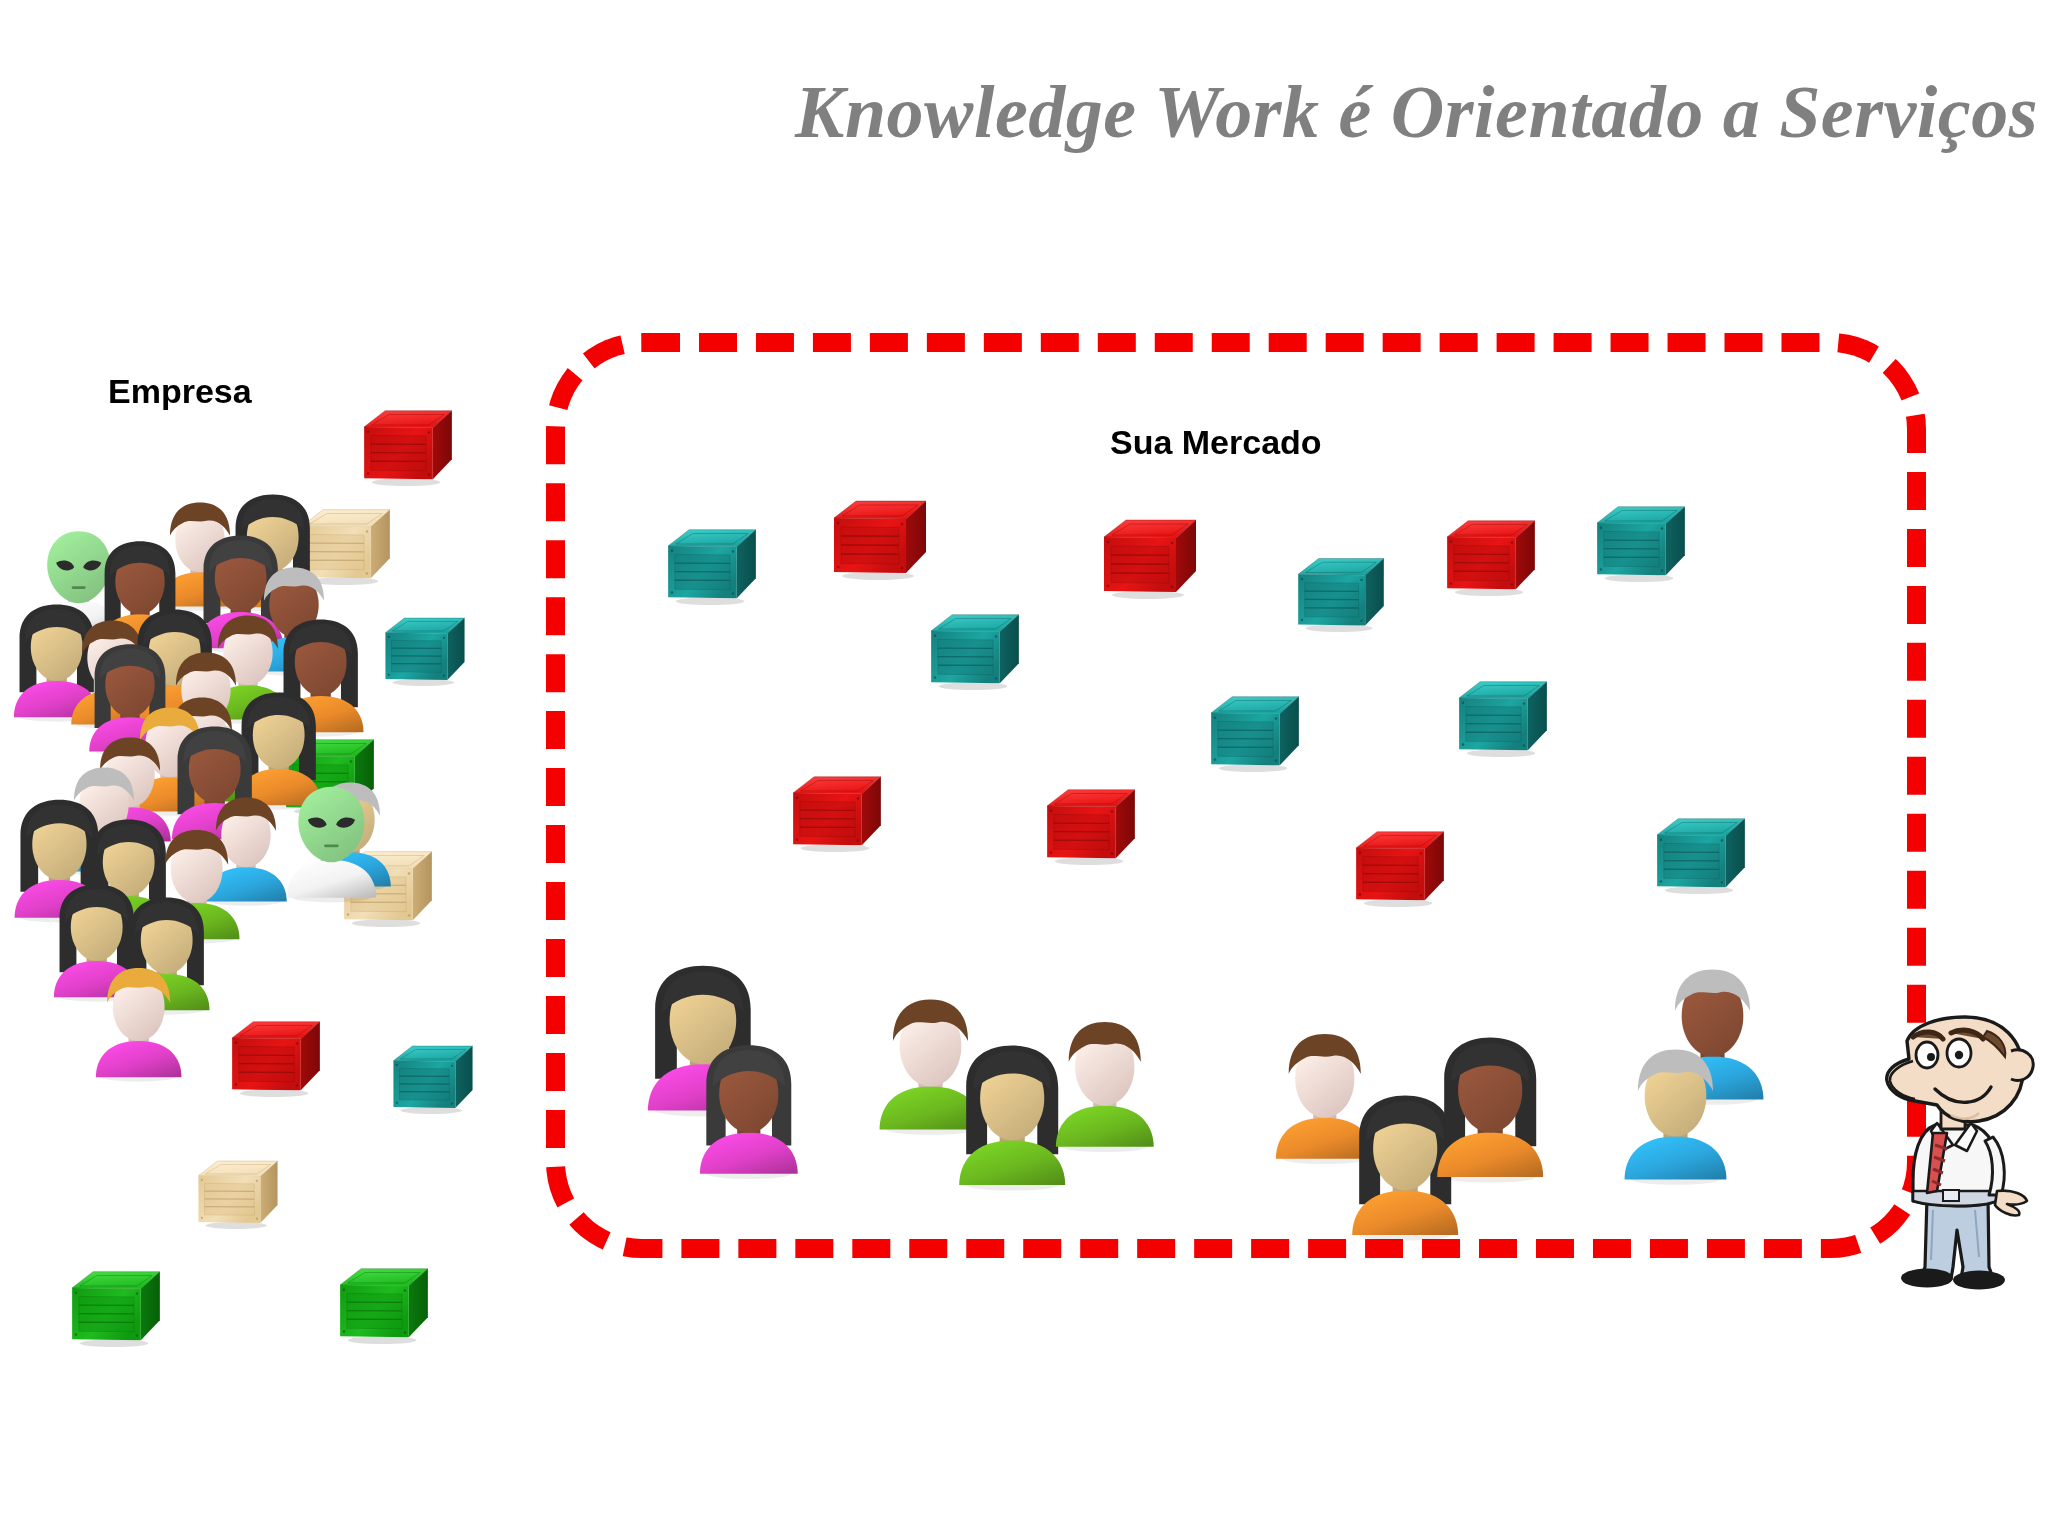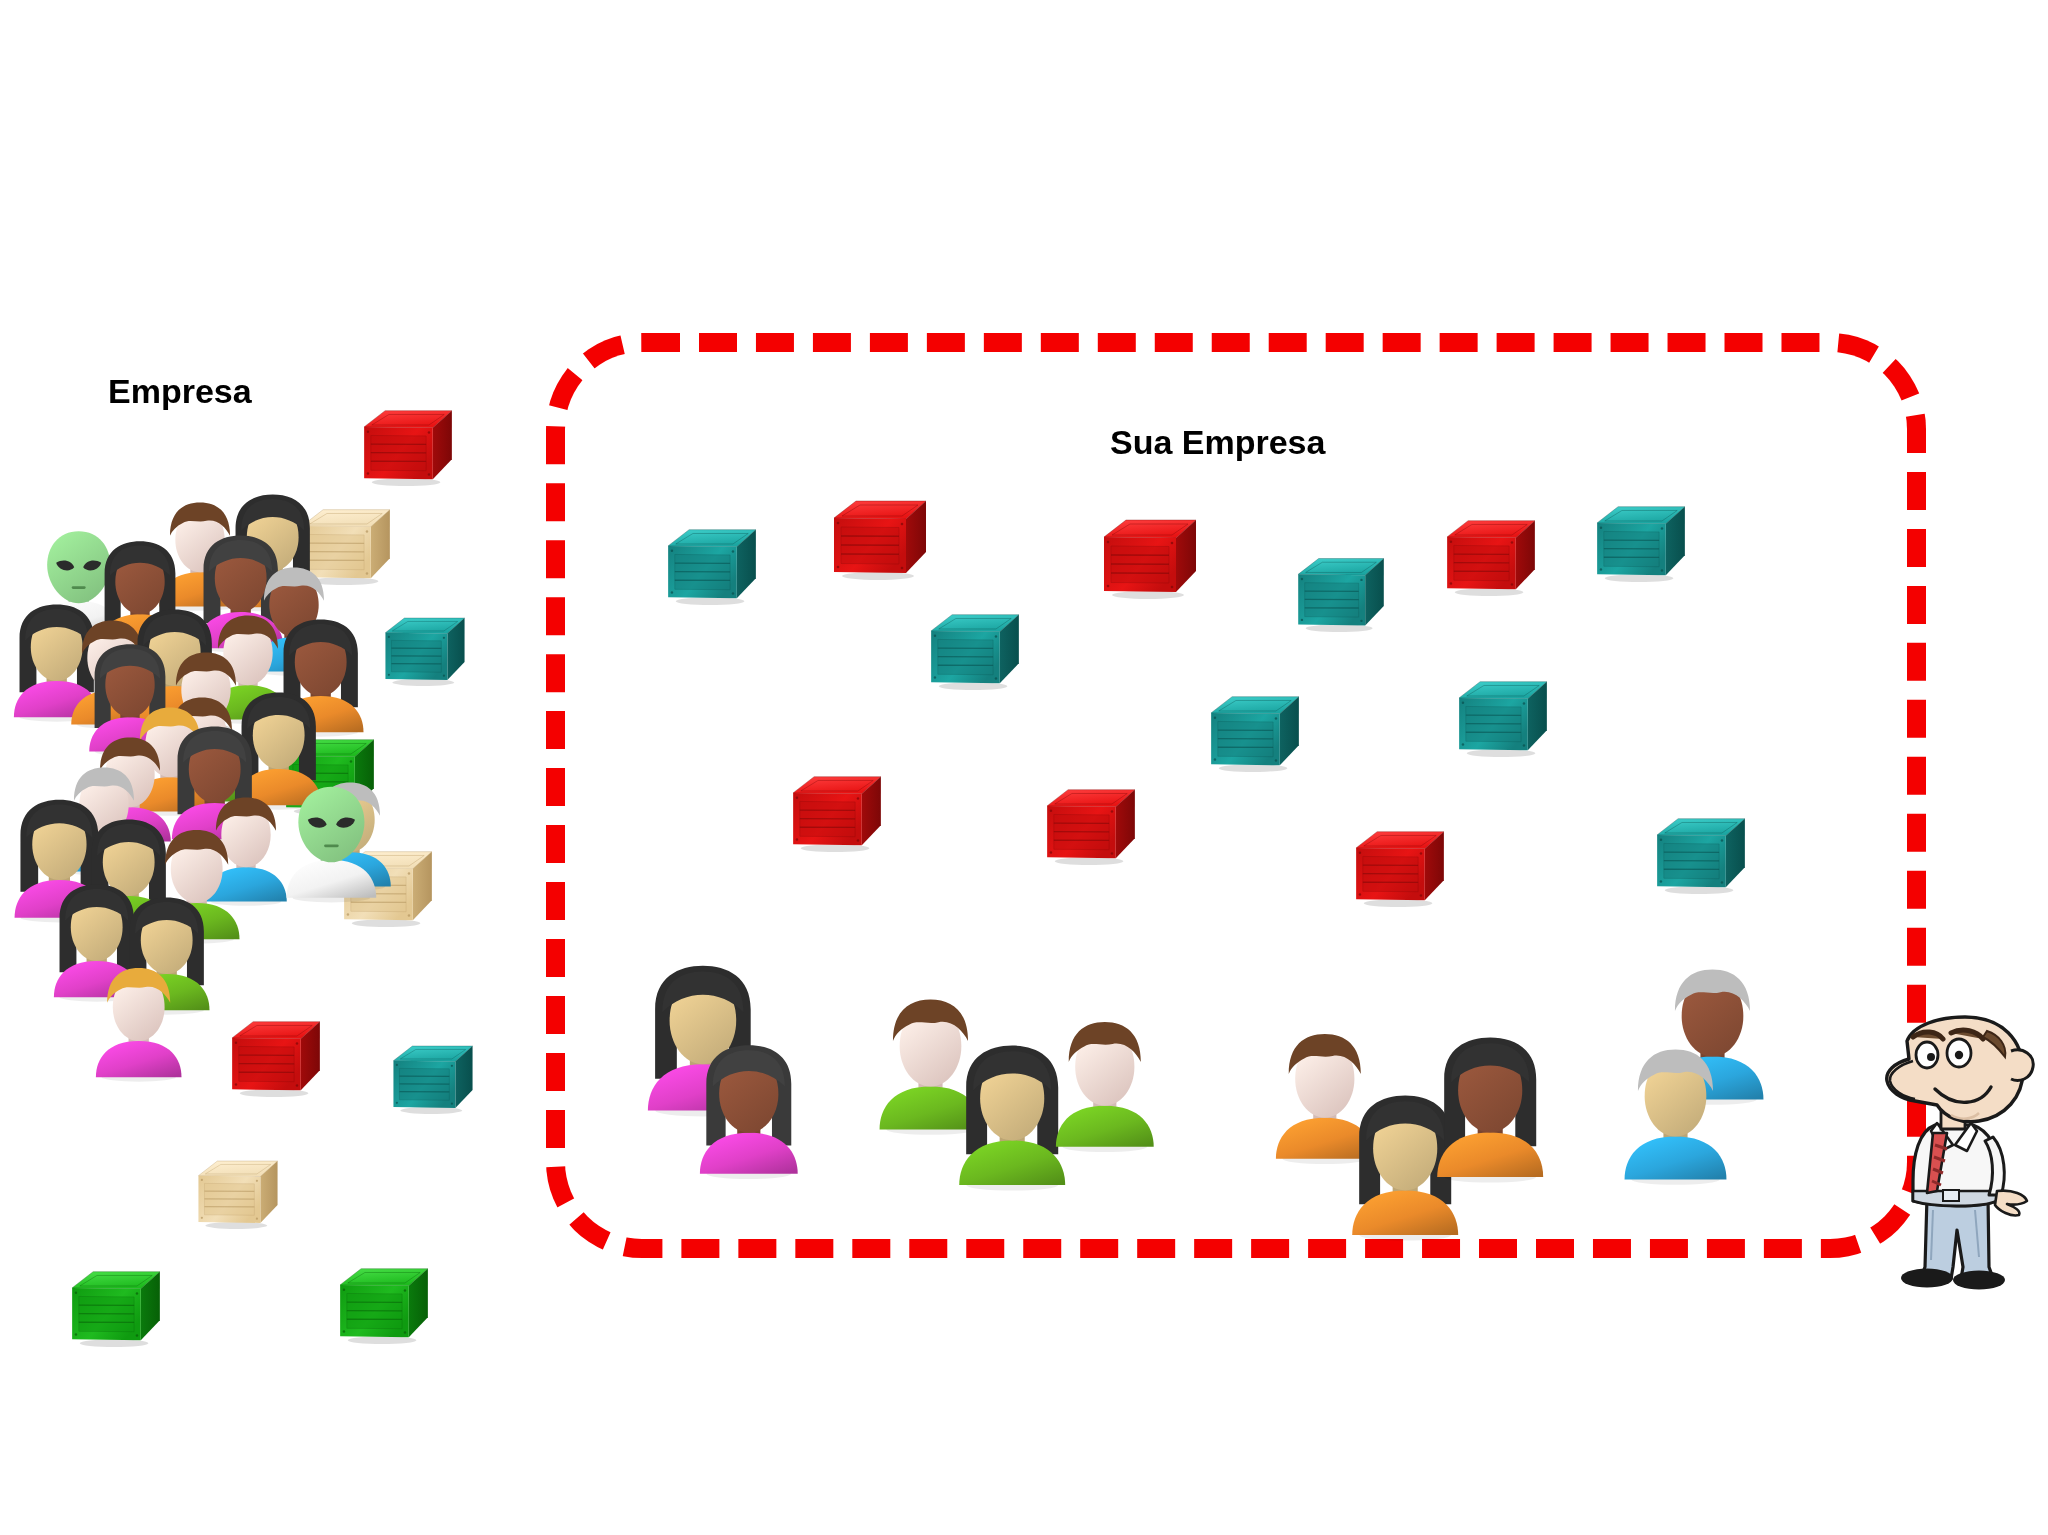--- a/index.html
+++ b/index.html
@@ -80,26 +80,27 @@
     width: 215px;
     height: 290px;
   }
   #cartoon-man svg { display: block; width: 100%; height: 100%; overflow: visible; }
 </style>
 </head>
 <body>
 
 <div id="slide">
 
+  <h1 id="slide-title">Knowledge Work é Orientado a Serviços</h1>
 
   <div class="section-label" id="label-mercado">Empresa</div>
 
   <div id="company-boundary" style="left: 546px; top: 333px; width: 1380px; height: 925px; border-width: 19px; border-color: rgb(244, 0, 0); border-radius: 96px;"></div>
 
-  <div class="section-label" id="label-empresa">Sua Empresa</div>
+  <div class="section-label" id="label-empresa">Sua Mercado</div>
 
   <div id="crate-layer">
       <div class="crate" style="left: 360px; top: 404px; width: 96px; height: 82px;">
   <svg viewBox="0 0 100 86" xmlns="http://www.w3.org/2000/svg">
     <defs>
       <linearGradient id="gm0t" x1="0" y1="0" x2="0.4" y2="1">
         <stop offset="0%" stop-color="#ff4040"></stop>
               <stop offset="100%" stop-color="#e81414"></stop>
       </linearGradient>
       <linearGradient id="gm0f" x1="0" y1="0" x2="1" y2="0.6">

